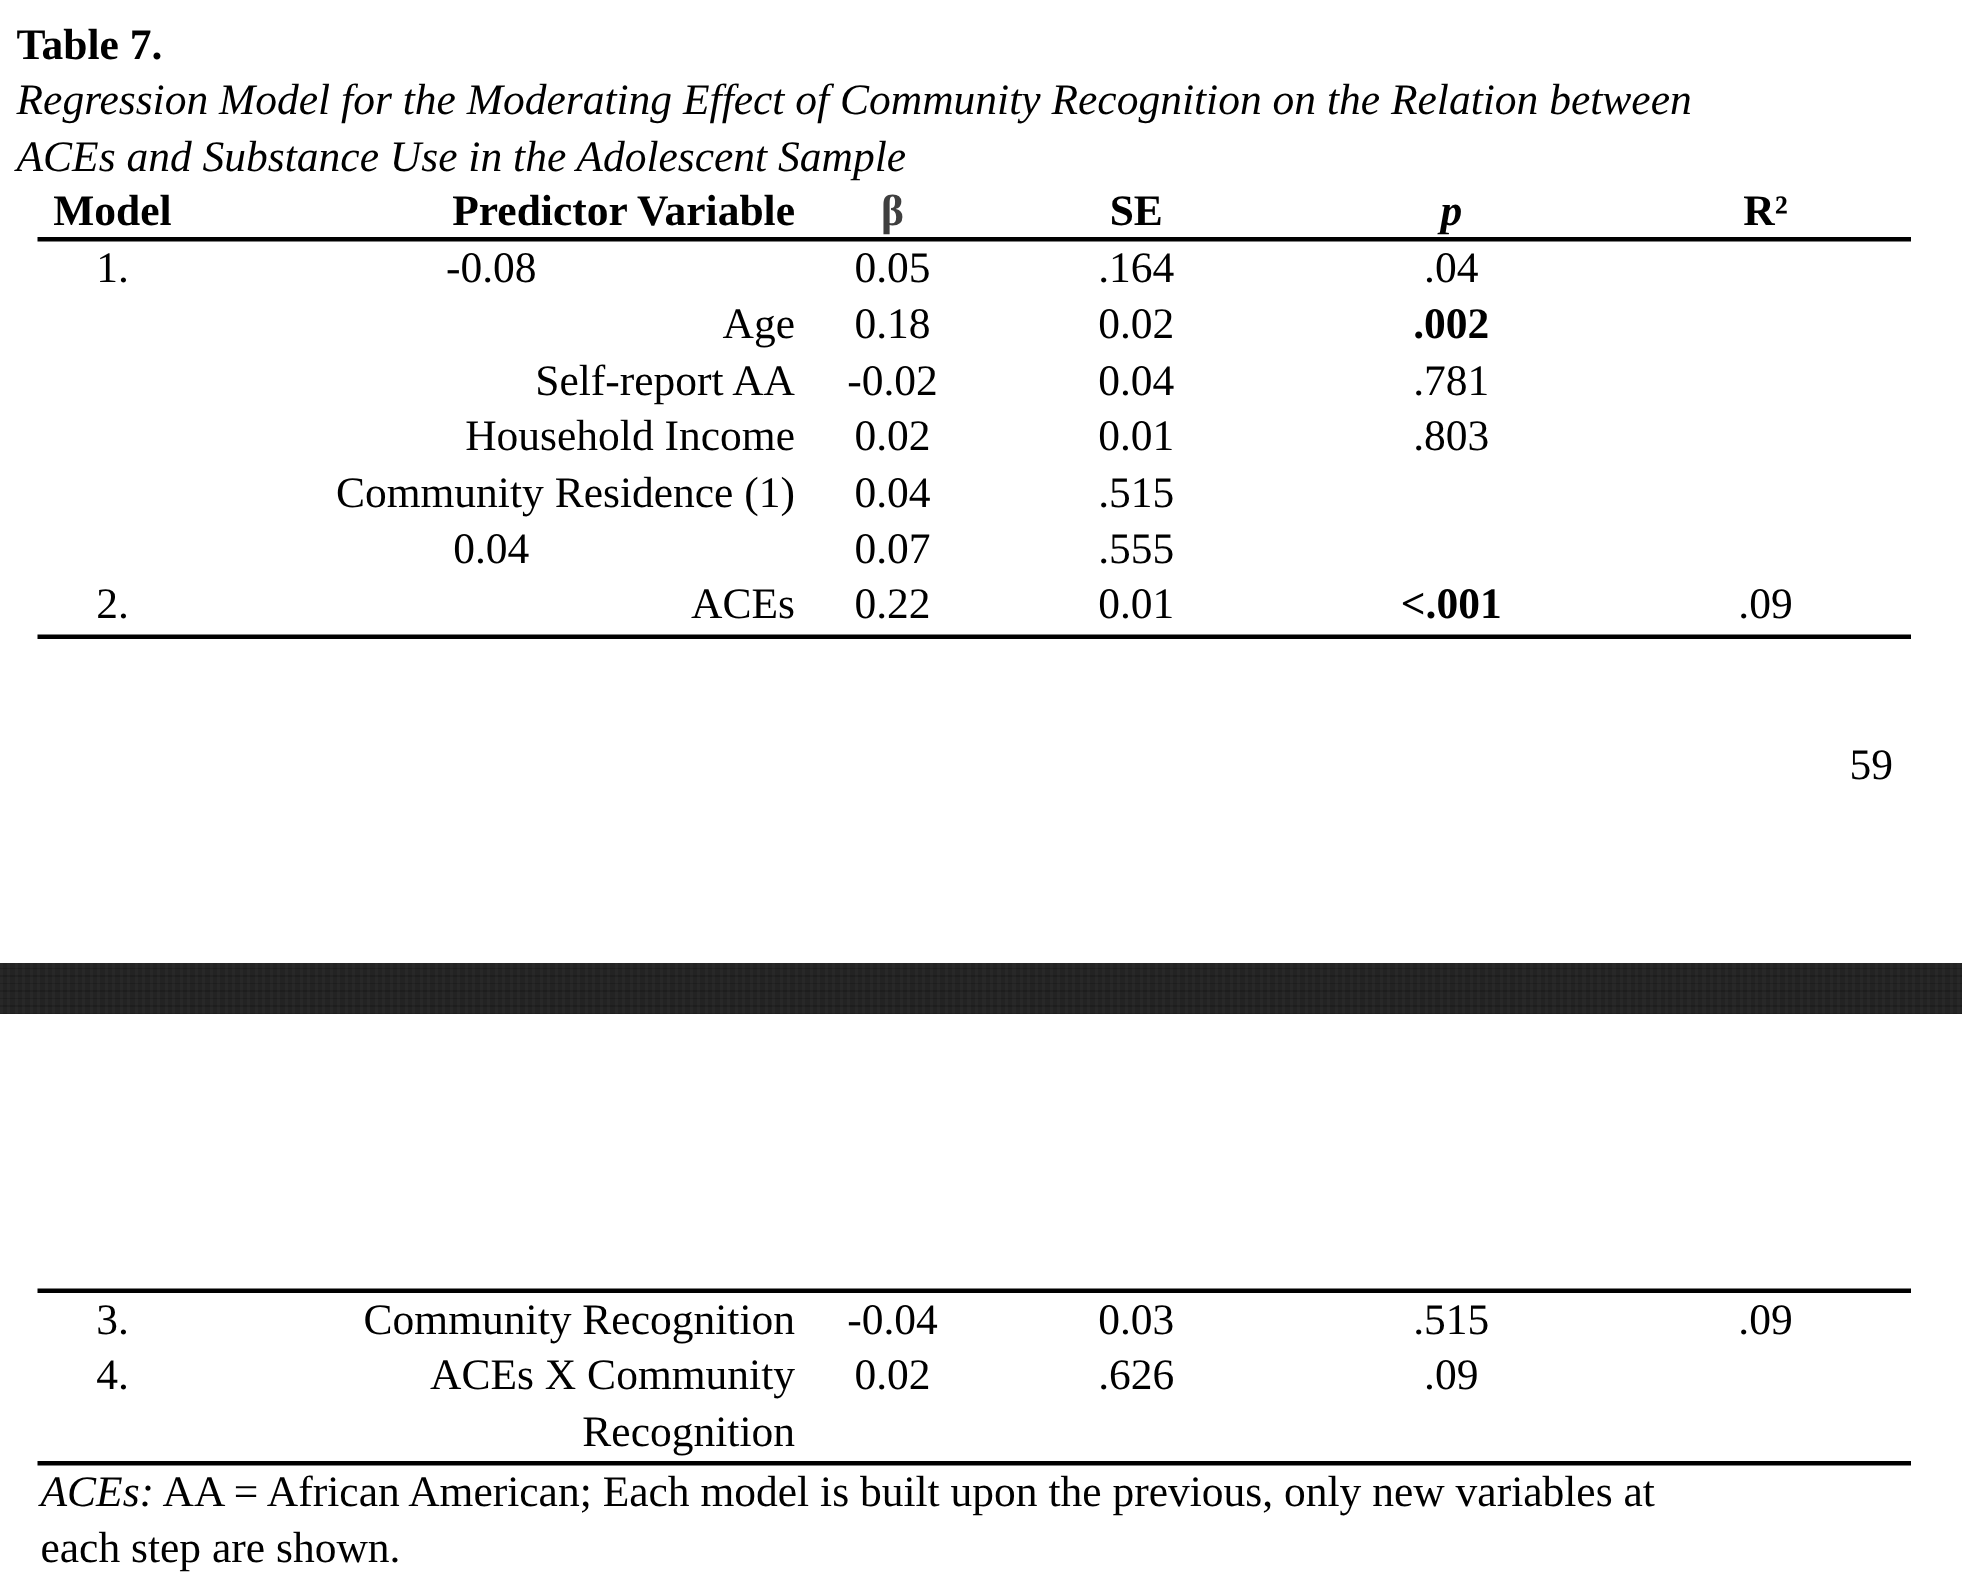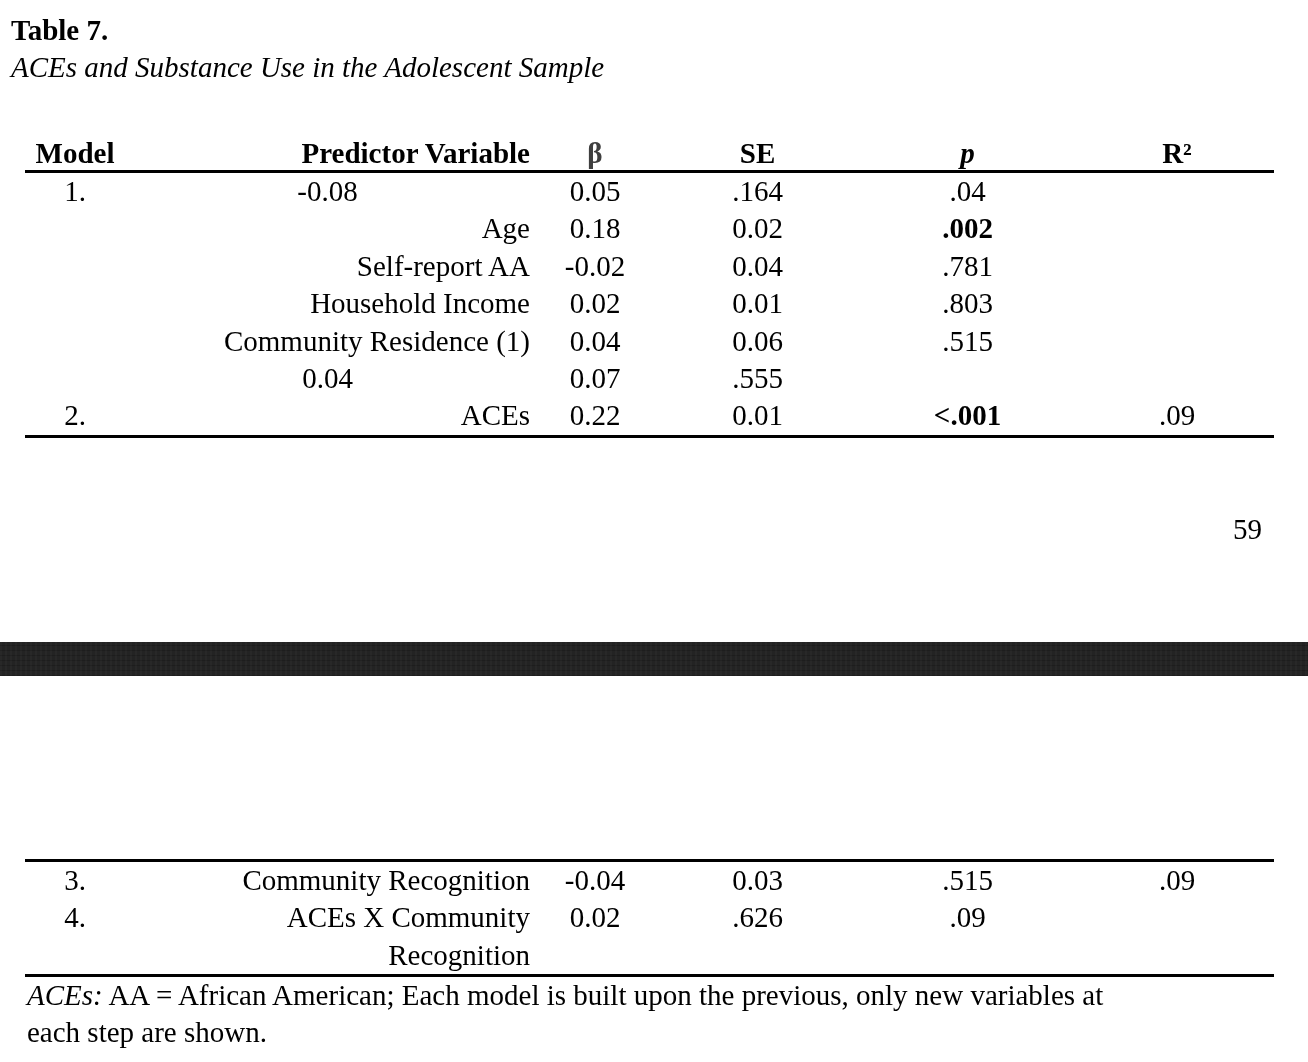--- a/index.html
+++ b/index.html
@@ -26,21 +26,21 @@
     width: 1262px;
     line-height: 37.4px;
     white-space: nowrap;
   }
 
   .tbl {
     position: absolute;
     left: 25px;
     width: 1249px;
   }
-  #upper-table { top: 124px; margin-top: 12px; }
+  #upper-table { top: 124px; }
   #lower-table { top: 859px; border-top: 3px solid #000; }
 
   .thead, .trow {
     display: grid;
     grid-template-columns: 100px 405px 130px 195px 225px 194px;
   }
   .thead {
     line-height: 34px;
     border-bottom: 3px solid #000;
     font-weight: bold;
@@ -50,21 +50,21 @@
   #lower-table .tbody { border-bottom: 3px solid #000; }
 
   .cell { text-align: center; }
   .cell-predictor { text-align: right; padding-left: 27px; }
   .pred-text { display: inline-block; max-width: 330px; vertical-align: top; }
   .hdr-beta { color: #3f3f3f; }
   .hdr-p { font-style: italic; }
 
   #page-number {
     position: absolute;
-    top: 511px;
+    top: 492px;
     right: 46px;
     line-height: 37px;
   }
 
   #separator-bar {
     position: absolute;
     left: 0;
     top: 642px;
     width: 1308px;
     height: 34px;
@@ -80,20 +80,21 @@
     top: 977px;
     width: 1262px;
     line-height: 37.4px;
   }
 </style>
 </head>
 <body>
 
 <div id="heading">
   <div class="bold">Table 7.</div>
+  <div class="italic">Regression Model for the Moderating Effect of Community Recognition on the Relation between</div>
   <div class="italic">ACEs and Substance Use in the Adolescent Sample</div>
 </div>
 
 <div id="upper-table" class="tbl">
   <div class="thead">
     <div class="cell">Model</div>
     <div class="cell cell-predictor">Predictor Variable</div>
     <div class="cell hdr-beta">β</div>
     <div class="cell">SE</div>
     <div class="cell hdr-p">p</div>
@@ -128,21 +129,20 @@
         <div class="cell cell-predictor"><span class="pred-text">Household Income</span></div>
         <div class="cell">0.02</div>
         <div class="cell">0.01</div>
         <div class="cell">.803</div>
         <div class="cell"></div>
       </div>
       <div class="trow">
         <div class="cell"></div>
         <div class="cell cell-predictor"><span class="pred-text">Community Residence (1)</span></div>
         <div class="cell">0.04</div>
-        <div class="cell">0.06</div>
         <div class="cell">.515</div>
         <div class="cell"></div>
       </div>
       <div class="trow">
         <div class="cell"></div>
         <div class="cell">0.04</div>
         <div class="cell">0.07</div>
         <div class="cell">.555</div>
         <div class="cell"></div>
       </div>

